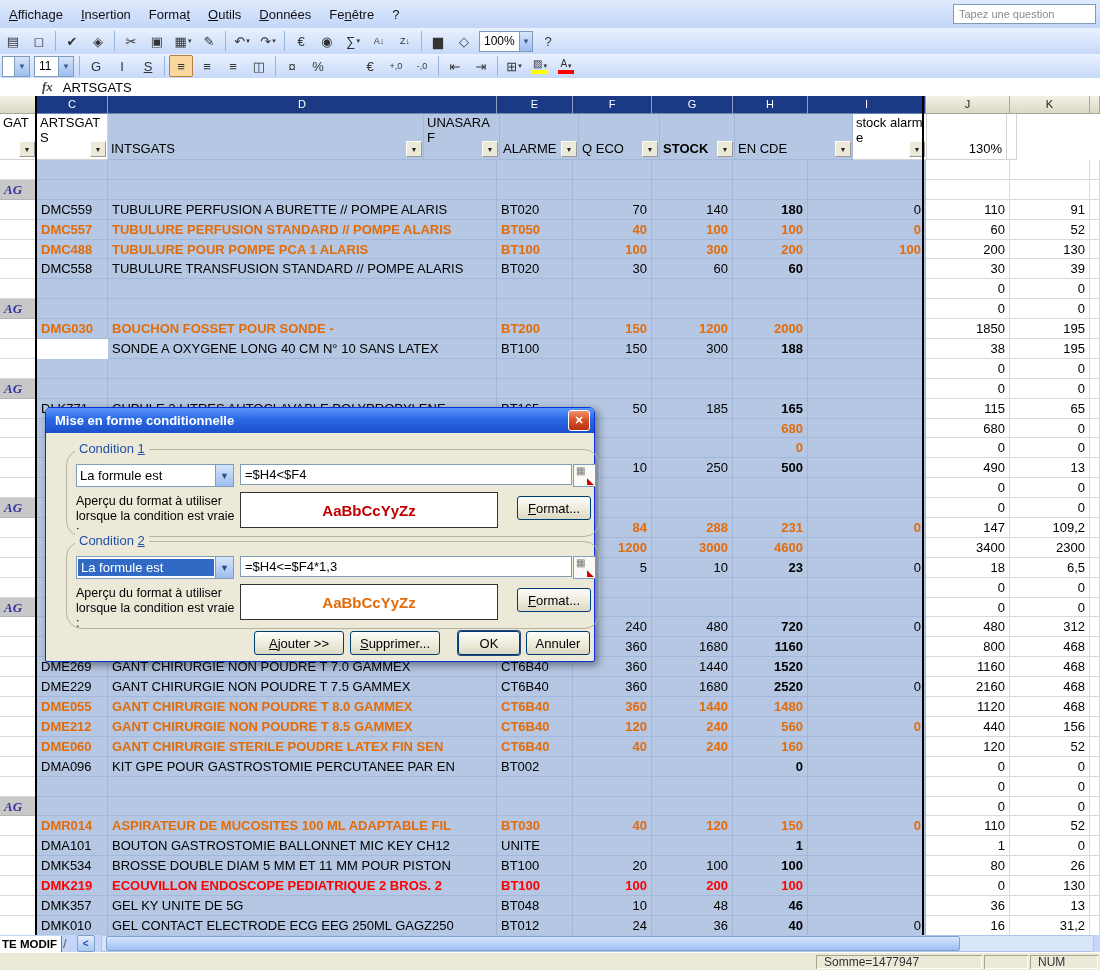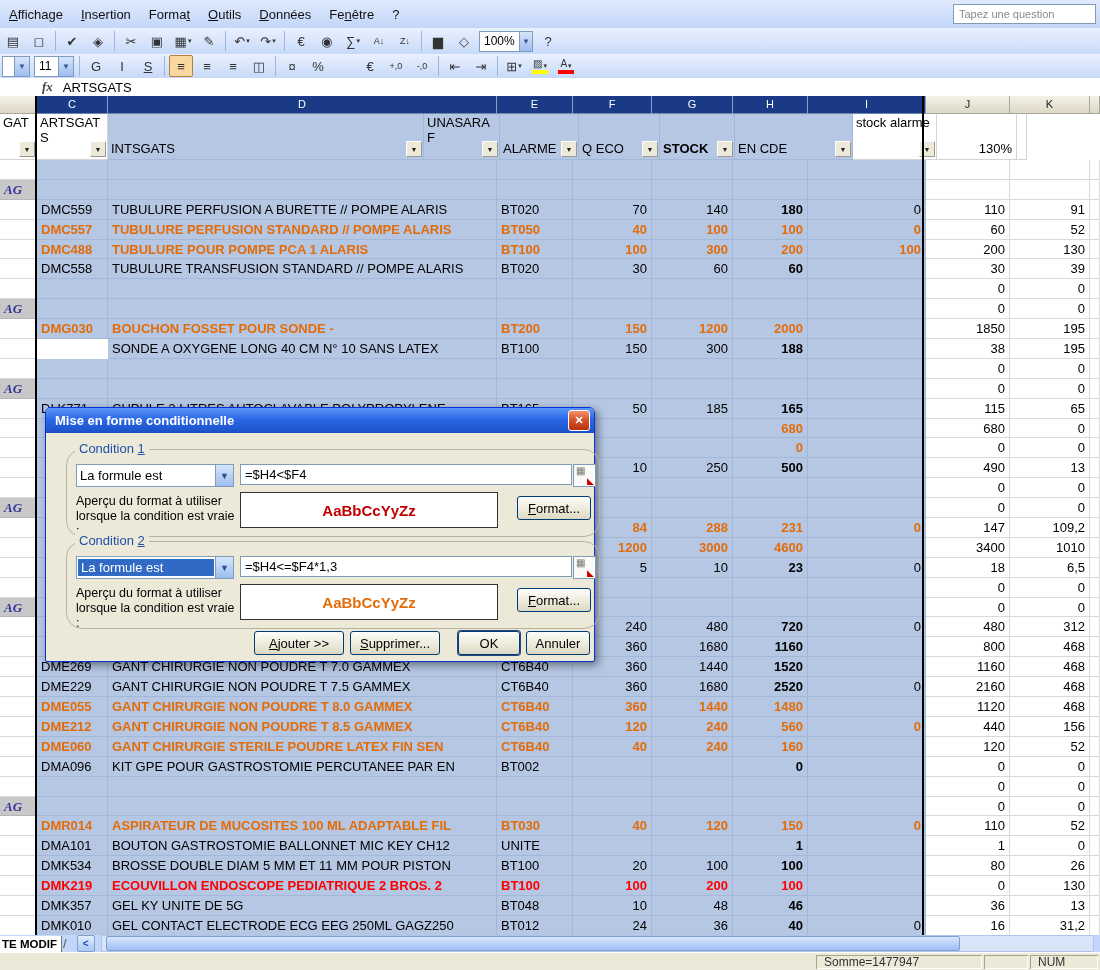--- a/index.html
+++ b/index.html
@@ -331,21 +331,21 @@
           <div class="fbtn">▼</div>
         </div>
         <div class="fcell bluebg boldtxt" style="width: 75px;">
           <span class="txt-bottom">STOCK</span>
           <div class="fbtn">▼</div>
         </div>
         <div class="fcell bluebg" style="width: 118px;">
           <span class="txt-bottom">EN CDE</span>
           <div class="fbtn">▼</div>
         </div>
-        <div class="fcell whitebg" style="width: 84px;"><span>stock alarme</span><div class="fbtn">▼</div></div>
+        <div class="fcell whitebg" style="width: 74px;"><span>stock alarme</span><div class="fbtn">▼</div></div>
         <div class="fcell whitebg" style="width: 80px;">
           <span class="txt-right">130%</span>
         </div>
         <div class="fcell whitebg" style="width: 10px;"><span></span></div>
       </div>
     <div id="rows">
         <div class="row n">
           <div class="cell whitebg" style="width: 37px;"></div>
           <div class="cell bluebg mid" style="width: 71px;"></div>
           <div class="cell bluebg mid" style="width: 389px;"></div>
@@ -595,21 +595,21 @@
         <div class="row o">
           <div class="cell whitebg" style="width: 37px;"></div>
           <div class="cell bluebg mid" style="width: 71px;"></div>
           <div class="cell bluebg mid" style="width: 389px;"></div>
           <div class="cell bluebg mid" style="width: 76px;"></div>
           <div class="cell bluebg mid num" style="width: 79px;">1200</div>
           <div class="cell bluebg mid num" style="width: 81px;">3000</div>
           <div class="cell bluebg mid num hcol" style="width: 75px;">4600</div>
           <div class="cell bluebg mid num" style="width: 118px;"></div>
           <div class="cell whitebg num" style="width: 84px;">3400</div>
-          <div class="cell whitebg num" style="width: 80px;">1010</div>
+          <div class="cell whitebg num" style="width: 80px;">2300</div>
           <div class="cell whitebg" style="width: 10px;"></div>
         </div>
         <div class="row n">
           <div class="cell whitebg" style="width: 37px;"></div>
           <div class="cell bluebg mid" style="width: 71px;"></div>
           <div class="cell bluebg mid" style="width: 389px;"></div>
           <div class="cell bluebg mid" style="width: 76px;"></div>
           <div class="cell bluebg mid num" style="width: 79px;">5</div>
           <div class="cell bluebg mid num" style="width: 81px;">10</div>
           <div class="cell bluebg mid num hcol" style="width: 75px;">23</div>

